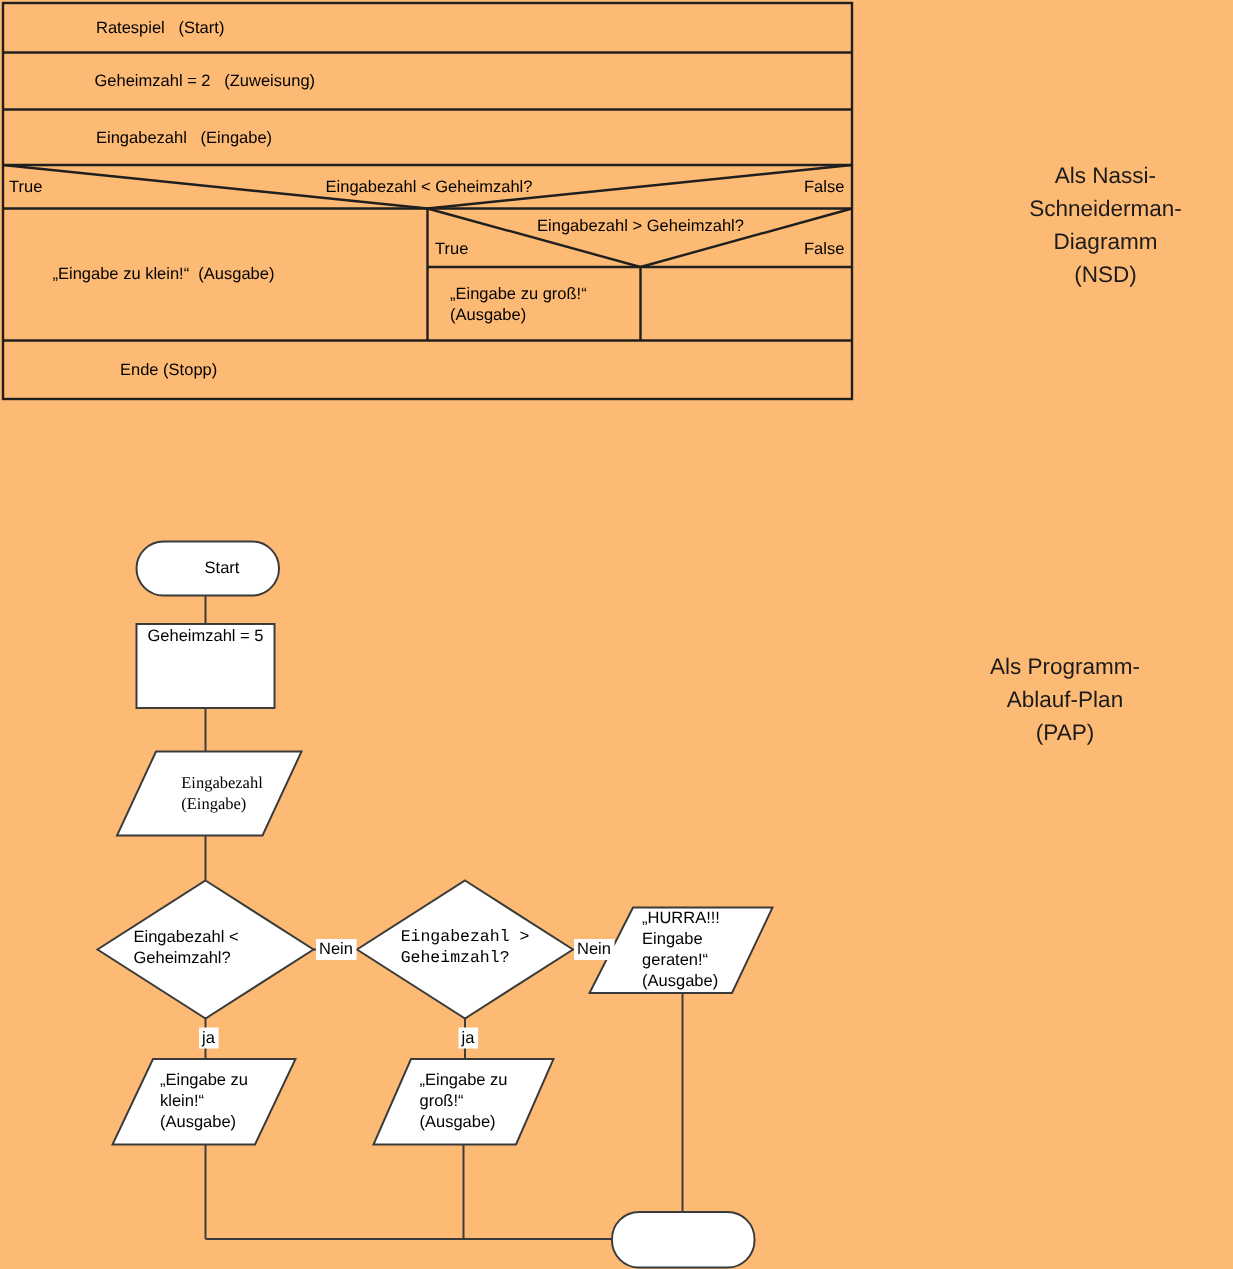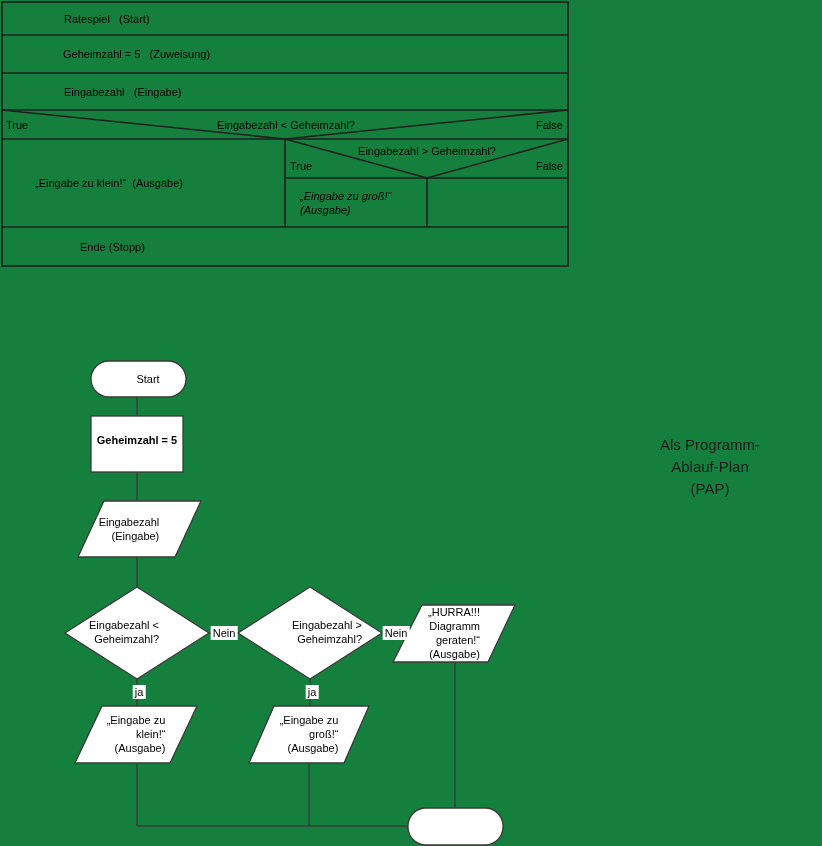--- a/index.html
+++ b/index.html
@@ -1,33 +1,33 @@
 <!DOCTYPE html>
 <html><head>
 <meta charset="utf-8">
 <style>
   html, body { margin: 0; padding: 0; background: #ffffff; }
   .canvas {
     position: relative;
     width: 822px;
     height: 846px;
-    background: #15803d;
+    background: #fdba74;
     font-family: "Liberation Sans", sans-serif;
     color: #000000;
     overflow: hidden;
   }
   svg { position: absolute; left: 0; top: 0; }
   .lbl {
     position: absolute;
     font-size: 11px;
     line-height: 14px;
     white-space: pre-wrap;
     color: #000000;
   }
-  .ctr { transform: translate(-50%, -50%); text-align: right; }
+  .ctr { transform: translate(-50%, -50%); text-align: left; }
   .tag { background: #ffffff; padding: 0 2px; }
   .side-lbl {
     position: absolute;
     font-size: 15px;
     line-height: 22px;
     text-align: center;
     white-space: pre-wrap;
     color: #1b1b1b;
     transform: translateX(-50%);
   }
@@ -74,51 +74,55 @@
       <polygon points="137,587 209,633 137,679 65,633"></polygon>
       <polygon points="310,587 382,633 310,679 238,633"></polygon>
       <polygon points="422,605 515,605 488,662 393,662"></polygon>
       <polygon points="102,706 197,706 170,763 75,763"></polygon>
       <polygon points="274,706 369,706 344,763 249,763"></polygon>
       <rect x="408" y="808" width="95" height="37" rx="18" ry="18"></rect>
     </g>
   </svg>
 
   <div class="lbl" style="left:64px; top:12px;">Ratespiel   (Start)</div>
-  <div class="lbl" style="left:63px; top:47px;">Geheimzahl = 5   (Zuweisung)</div>
+  <div class="lbl" style="left:63px; top:47px;">Geheimzahl = 2   (Zuweisung)</div>
   <div class="lbl" style="left:64px; top:85px;">Eingabezahl   (Eingabe)</div>
   <div class="lbl ctr" style="left:286px; top:125px;">Eingabezahl &lt; Geheimzahl?</div>
   <div class="lbl" style="left:6px; top:118px;">True</div>
   <div class="lbl" style="left:536px; top:118px;">False</div>
   <div class="lbl" style="left:35px; top:176px;">„Eingabe zu klein!“  (Ausgabe)</div>
   <div class="lbl ctr" style="left:427px; top:151px;">Eingabezahl &gt; Geheimzahl?</div>
   <div class="lbl" style="left:290px; top:159px;">True</div>
   <div class="lbl" style="left:536px; top:159px;">False</div>
-  <div class="lbl" style="left:300px; top:189px;font-style:italic;">„Eingabe zu groß!“
+  <div class="lbl" style="left:300px; top:189px;">„Eingabe zu groß!“
 (Ausgabe)</div>
   <div class="lbl" style="left:64px; top:240px;margin-left:16px;">Ende (Stopp)</div>
 
+  <div class="side-lbl" style="left:737px; top:107px;">Als Nassi-
+Schneiderman-
+Diagramm
+(NSD)</div>
   <div class="side-lbl" style="left:710px; top:434px;">Als Programm-
 Ablauf-Plan
 (PAP)</div>
 
   <div class="lbl ctr" style="left:148px; top:379px;">Start</div>
-  <div class="lbl ctr" style="left:137px; top:440px;font-weight:bold;">Geheimzahl = 5</div>
-  <div class="lbl ctr" style="left:129px; top:529px;">Eingabezahl
+  <div class="lbl ctr" style="left:137px; top:424px;">Geheimzahl = 5</div>
+  <div class="lbl ctr" style="left:148px; top:529px;font-family:Liberation Serif, serif;">Eingabezahl
 (Eingabe)</div>
   <div class="lbl ctr" style="left:124px; top:632px;">Eingabezahl &lt;
 Geheimzahl?</div>
   <div class="lbl ctr tag" style="left:224px; top:633px;">Nein</div>
   <div class="lbl ctr tag" style="left:139px; top:692px;">ja</div>
-  <div class="lbl ctr" style="left:327px; top:632px;">Eingabezahl &gt;
+  <div class="lbl ctr" style="left:310px; top:632px;font-family:Liberation Mono, monospace;">Eingabezahl &gt;
 Geheimzahl?</div>
   <div class="lbl ctr tag" style="left:396px; top:633px;">Nein</div>
   <div class="lbl ctr tag" style="left:312px; top:692px;">ja</div>
   <div class="lbl ctr" style="left:454px; top:633px;">„HURRA!!!
-Diagramm
+Eingabe
 geraten!“
 (Ausgabe)</div>
   <div class="lbl ctr" style="left:136px; top:734px;">„Eingabe zu
 klein!“
 (Ausgabe)</div>
   <div class="lbl ctr" style="left:309px; top:734px;">„Eingabe zu
 groß!“
 (Ausgabe)</div>
   <div class="lbl ctr" style="left:455px; top:827px;margin-top:38px;">Ende</div>
 

